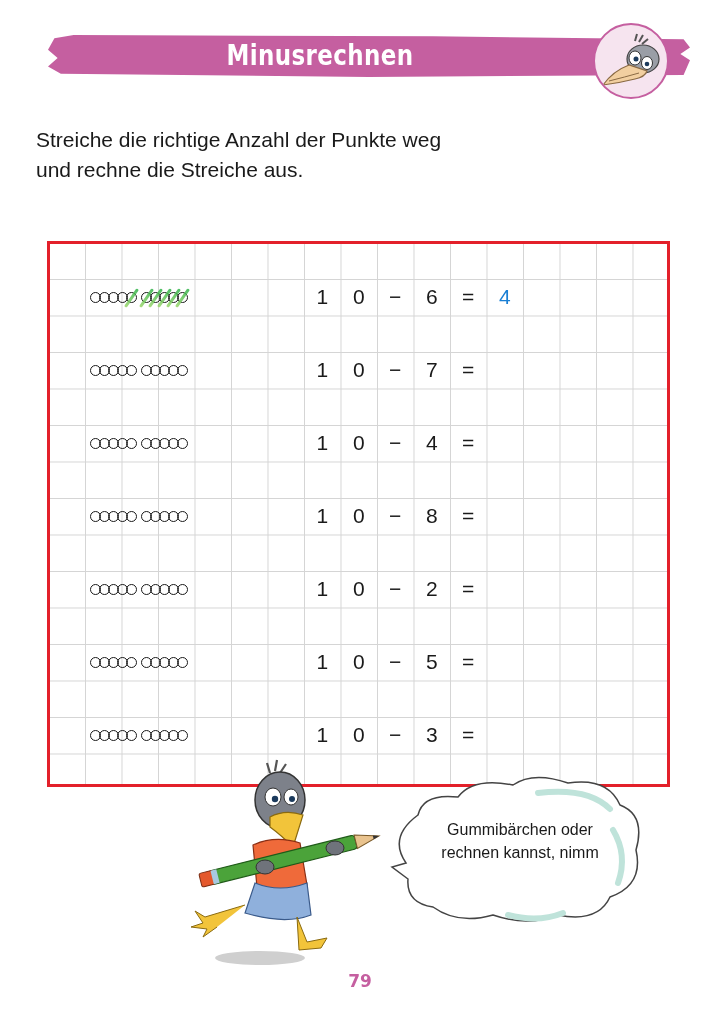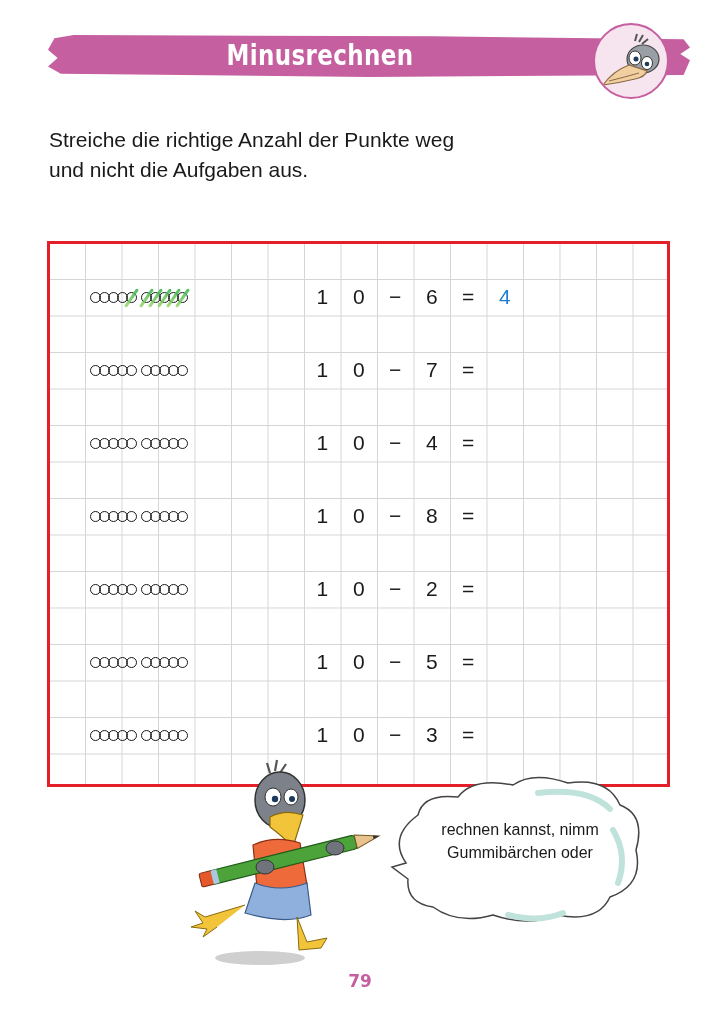--- a/index.html
+++ b/index.html
@@ -19,21 +19,21 @@
     color:#ffffff; font-family:"DejaVu Sans", sans-serif; font-weight:bold;
     font-size:28px; line-height:44px; text-align:center; letter-spacing:0.5px;
     transform:scaleX(0.82);
   }
   .avatar {
     position:absolute; left:593px; top:23px; width:76px; height:76px;
     border-radius:50%; background:#f6e4ef; border:2.5px solid var(--brand);
     box-sizing:border-box; overflow:hidden;
   }
   .instruction {
-    position:absolute; left:49px; top:125px; width:520px;
+    position:absolute; left:36px; top:125px; width:520px;
     font-size:21px; line-height:30px; color:#1a1a1a;
   }
   .grid-box {
     position:absolute; left:47px; top:241px; width:623px; height:546px;
     box-sizing:border-box; border:3px solid var(--frame);
     background-color:#fff;
     background-image:
       linear-gradient(to right, #d5d5d5 1px, transparent 1px),
       linear-gradient(to bottom, #d5d5d5 1px, transparent 1px);
     background-size:36.5px 36.5px;
@@ -85,21 +85,21 @@
     <circle cx="41" cy="34" r="2.5" fill="#1b3a5c"></circle>
     <ellipse cx="52" cy="38" rx="5.5" ry="6.5" fill="#fff" stroke="#333" stroke-width="1"></ellipse>
     <circle cx="52" cy="39" r="2.3" fill="#1b3a5c"></circle>
     <path d="M34 40 Q18 46 8 60 Q24 58 40 54 Q50 52 52 46 Z" fill="#f2cfa0" stroke="#8a6a44" stroke-width="1.2"></path>
     <path d="M14 56 Q30 52 44 48" stroke="#8a6a44" stroke-width="1" fill="none"></path>
   </svg>
 </div>
 
 <div class="instruction">
   <div>Streiche die richtige Anzahl der Punkte weg</div>
-  <div>und nicht die Aufgaben aus.</div>
+  <div>und rechne die Streiche aus.</div>
 </div>
 
 <div class="grid-box" id="grid">
     <div class="eq-row" style="top: 35px;">
       <div class="dots" style="left: 40px;">
         <div class="dot-group">
           <span class="dot"></span>
           <span class="dot"></span>
           <span class="dot"></span>
           <span class="dot"></span>
@@ -294,17 +294,17 @@
 
 <div class="bubble">
   <svg width="258" height="150" viewBox="0 0 258 150">
     <path d="M30 40 Q35 18 70 22 Q85 2 125 10 Q145 -4 180 8 Q220 2 232 30 Q258 40 248 75 Q256 110 222 122 Q210 148 170 140 Q140 152 105 140 Q70 150 45 132 Q18 128 20 104 L4 92 L18 88 Q0 62 30 40 Z" fill="#ffffff" stroke="#444" stroke-width="1.5"></path>
     <path d="M150 18 Q200 12 222 34" stroke="#bfe3da" stroke-width="6" fill="none" stroke-linecap="round"></path>
     <path d="M225 55 Q240 80 230 108" stroke="#bfe3da" stroke-width="6" fill="none" stroke-linecap="round"></path>
     <path d="M120 140 Q150 148 175 138" stroke="#bfe3da" stroke-width="6" fill="none" stroke-linecap="round"></path>
   </svg>
 </div>
 <div class="bubble-text">
+  <div>Gummibärchen oder</div>
   <div>rechnen kannst, nimm</div>
-  <div>Gummibärchen oder</div>
 </div>
 
 <div class="page-number">79</div>
 
 </body></html>

